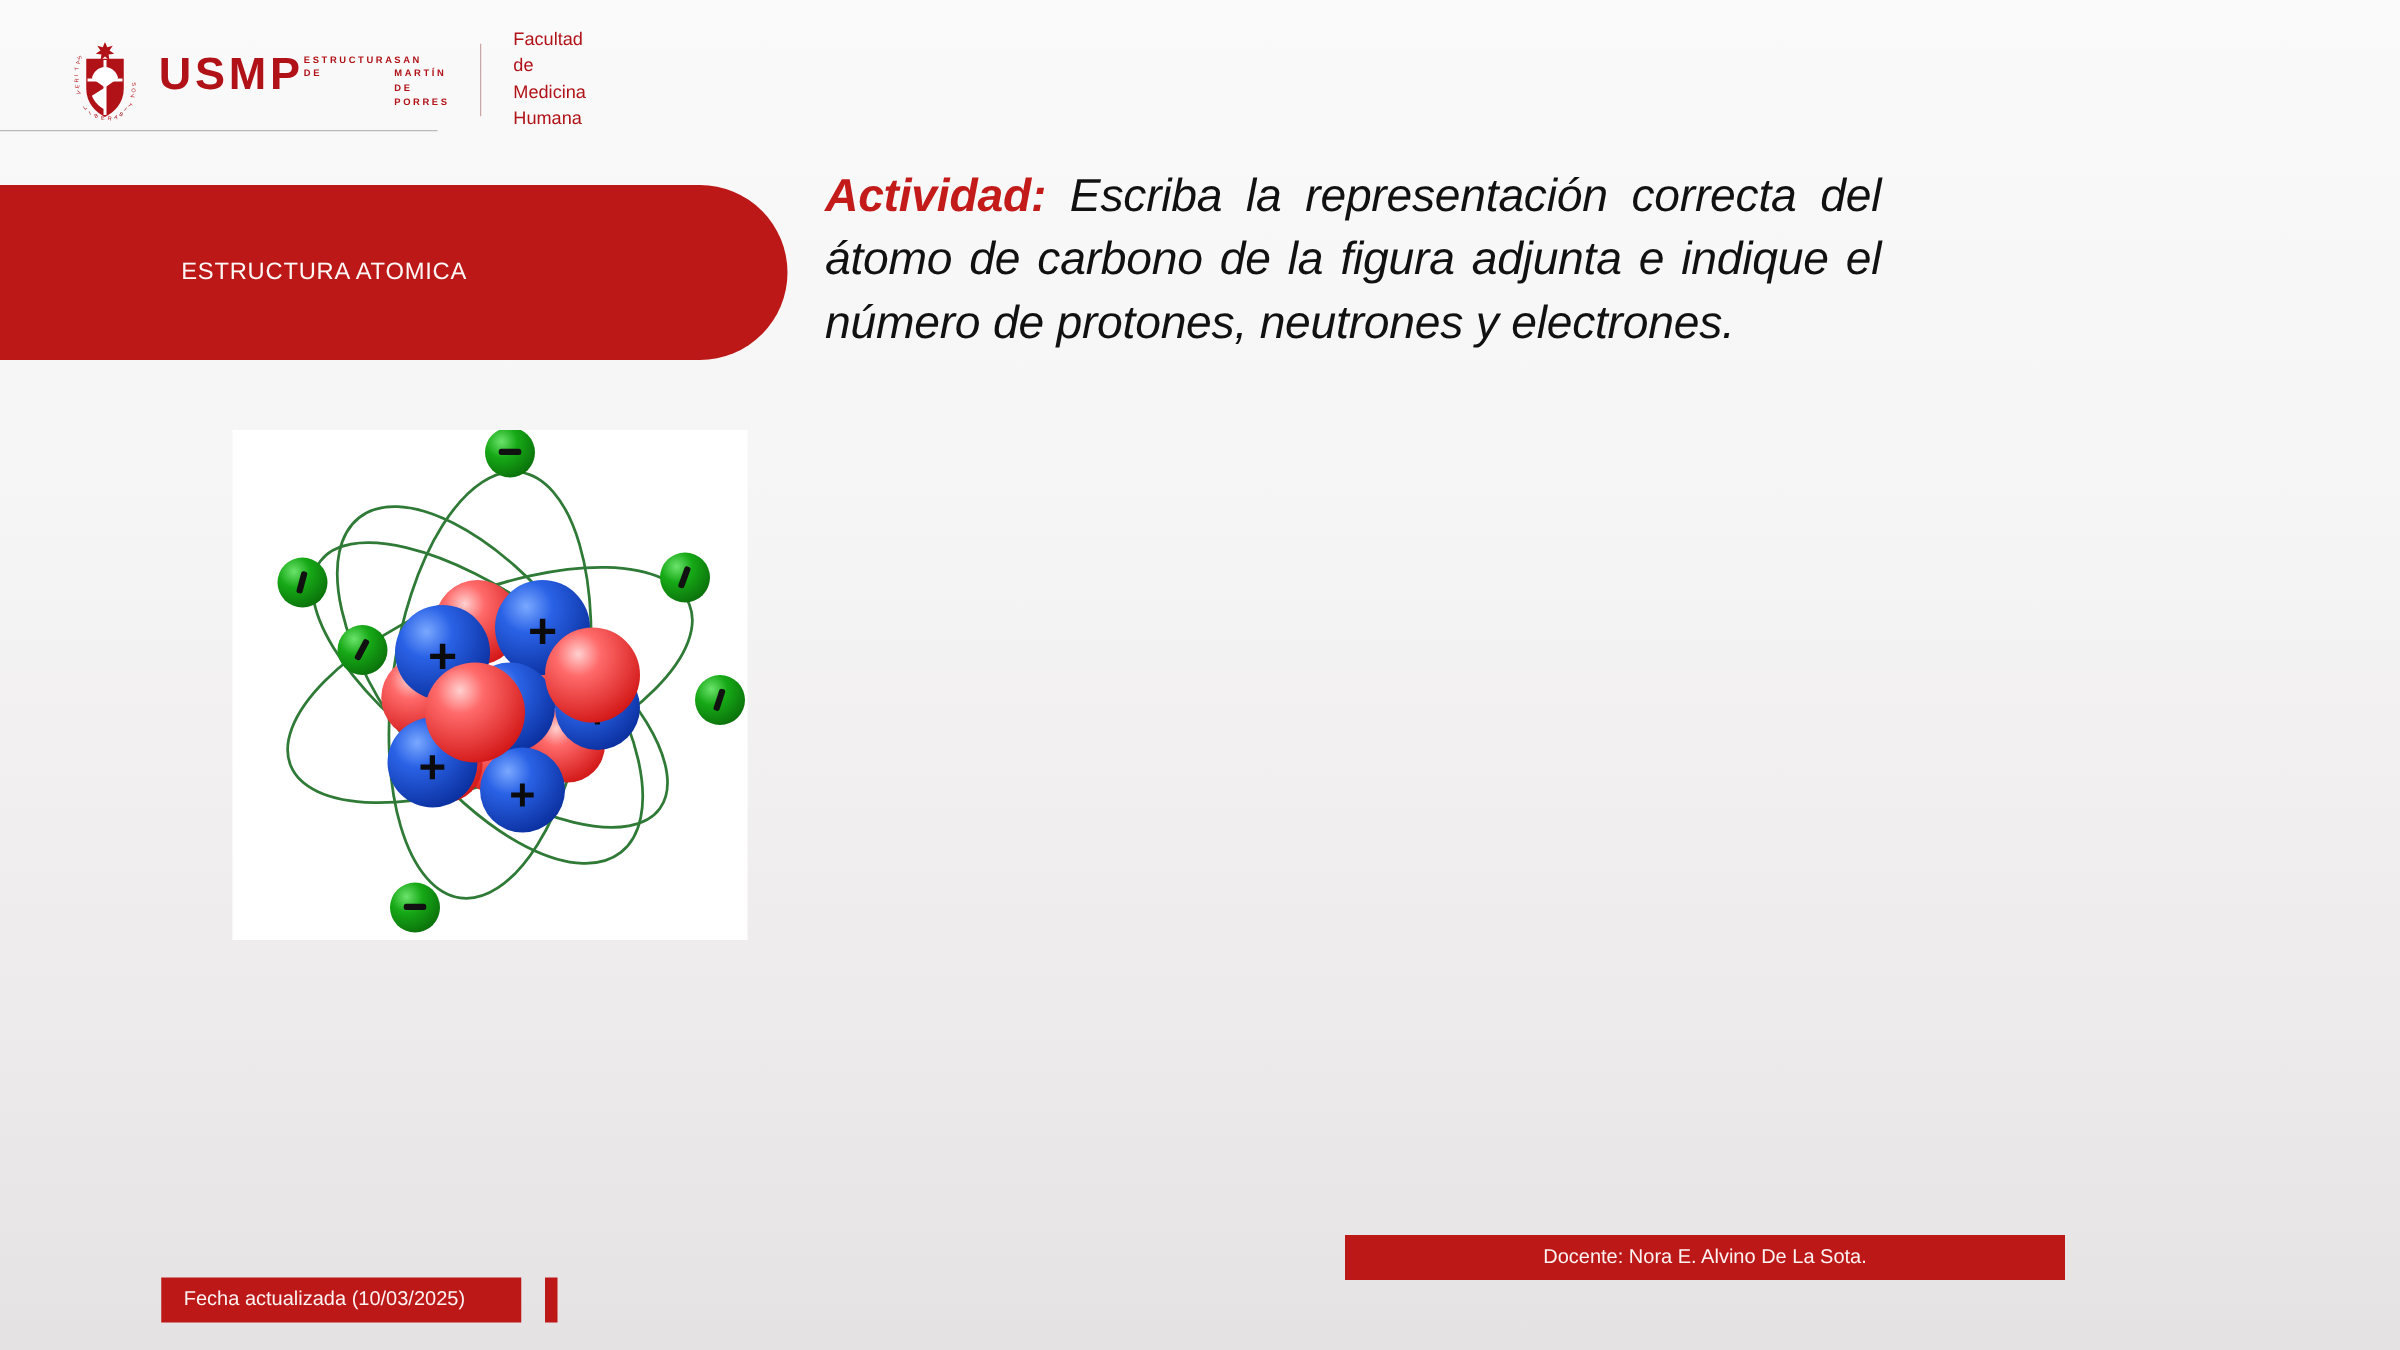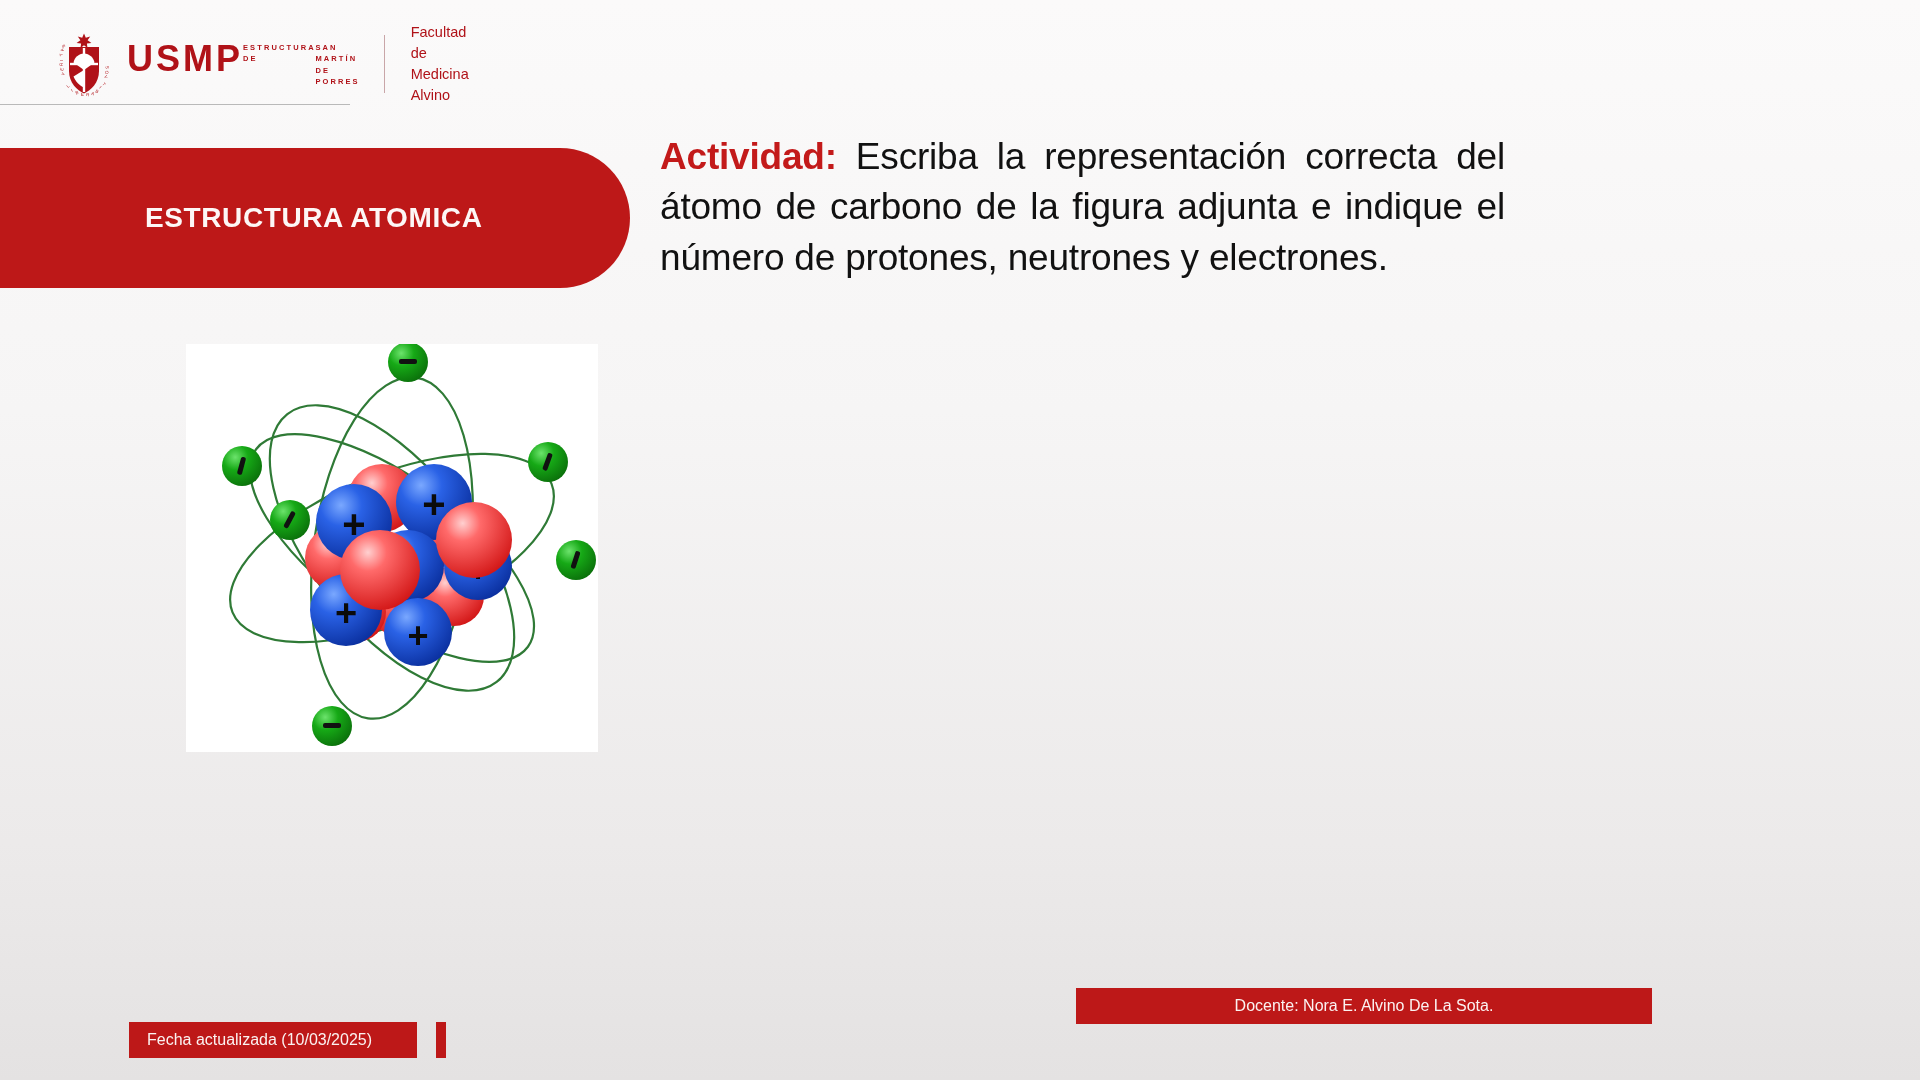--- a/index.html
+++ b/index.html
@@ -89,36 +89,37 @@
     width: 670px;
     height: 140px;
     background: #bd1818;
     border-radius: 0 85px 85px 0;
     display: flex;
     align-items: center;
   }
   #title-banner-label {
     margin-left: 185px;
     color: #fdf7f6;
-    font-size: 28px;
+    font-size: 19px;
     letter-spacing: 0.6px;
-    font-weight: 700;
+    font-weight: 400;
   }
 
   
   #activity-text {
     position: absolute;
     left: 660px;
     top: 132px;
     width: 845px;
     font-size: 37px;
     line-height: 1.36;
     color: #111111;
     text-align: justify;
     letter-spacing: -0.2px;
+    font-style: italic;
   }
   #activity-label {
     color: #c31a1a;
     font-weight: 700;
   }
 
   
   #atom-figure {
     position: absolute;
     left: 186px;
@@ -232,21 +233,21 @@
       <div id="usmp-title">USMP</div>
       <div id="usmp-sub1">ESTRUCTURA DE</div>
       <div id="usmp-sub2">SAN MARTÍN DE PORRES</div>
     </div>
 
     <div id="logo-divider"></div>
 
     <div id="faculty-block">
       <span>Facultad de</span>
       <span>Medicina</span>
-      <span>Alvino</span>
+      <span>Humana</span>
     </div>
 
   </div>
 
   <div id="header-rule"></div>
 </div>
 
 <div id="title-banner">
   <span id="title-banner-label">ESTRUCTURA ATOMICA</span>
 </div>

